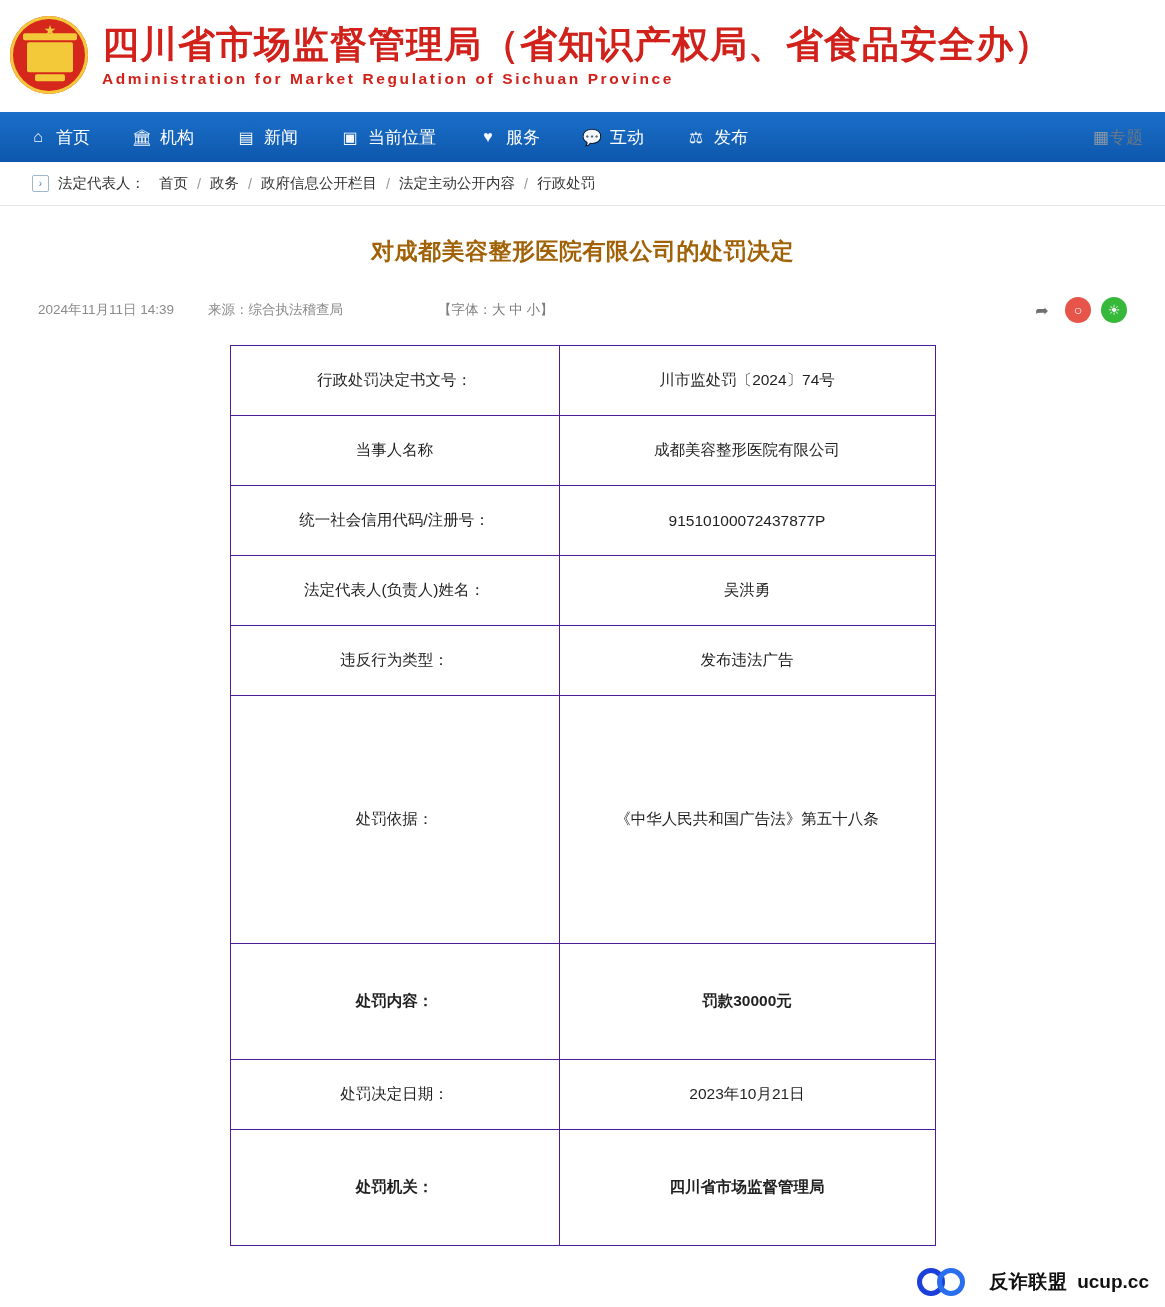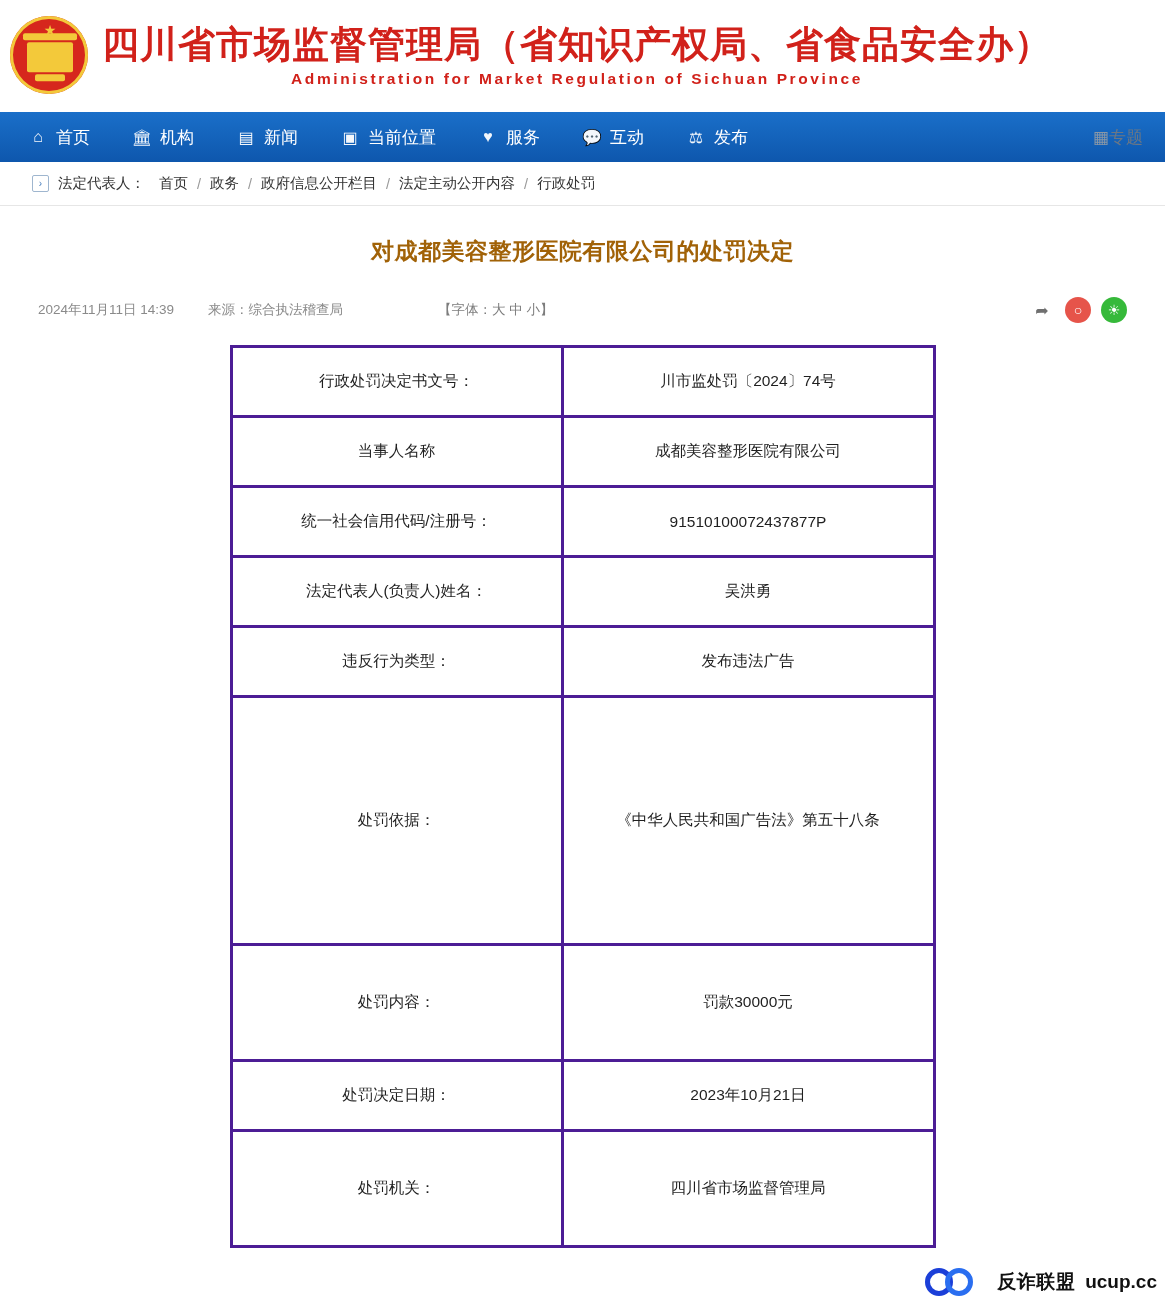--- a/index.html
+++ b/index.html
@@ -70,21 +70,20 @@
     left: 50%; top: 9px;
     transform: translateX(-50%);
     color: #f3c93a;
     font-size: 14px;
     line-height: 1;
   }
   .titleblock {
     display: flex;
     flex-direction: column;
     justify-content: center;
-    align-items: center;
   }
   .title-cn {
     font-family: "DejaVu Sans", sans-serif;
     font-size: 37px;
     font-weight: bold;
     color: #d1211a;
     letter-spacing: 1px;
     white-space: nowrap;
     line-height: 1.15;
   }
@@ -225,38 +224,38 @@
   .table-wrap {
     margin: 18px auto 0;
     width: 706px;
   }
   table.pen {
     width: 100%;
     border-collapse: collapse;
     table-layout: fixed;
   }
   table.pen td {
-    border: 3px solid #4c1d95;
+    border: 1px solid #4c1d95;
     text-align: center;
     vertical-align: middle;
     font-size: 15.5px;
     color: #1f1f1f;
     padding: 6px 8px;
   }
   table.pen td.k {
     width: 312px;
   }
   .r-h { height: 70px; }
   .r-tall { height: 248px; }
-  .r-mid { height: 116px; }
+  .r-mid { height: 116px; font-weight: bold; }
 
   
   .watermark {
     position: absolute;
-    right: 8px;
+    right: 16px;
     bottom: 8px;
     display: flex;
     align-items: center;
     gap: 10px;
   }
   .wm-logo {
     position: relative;
     width: 62px;
     height: 34px;
   }

